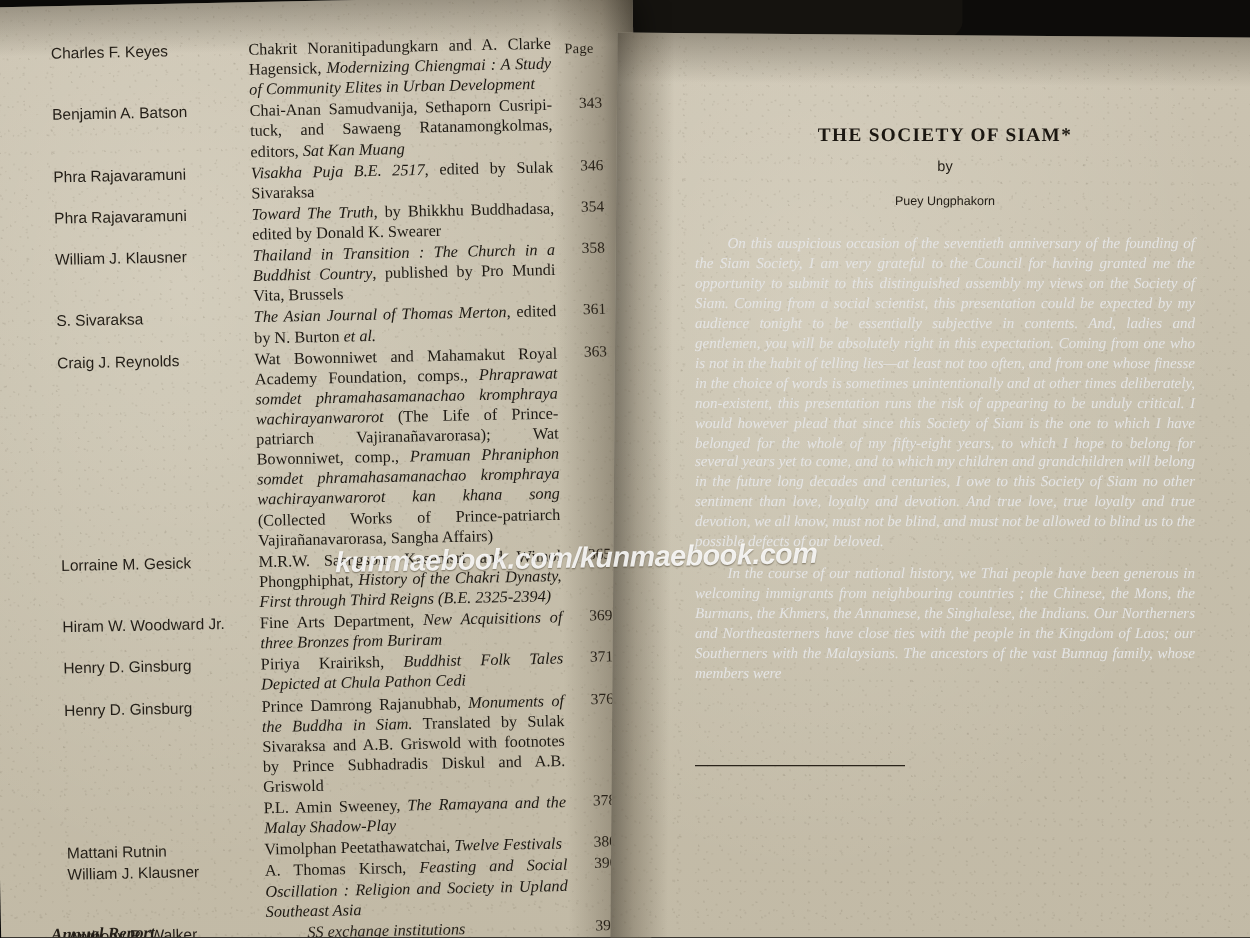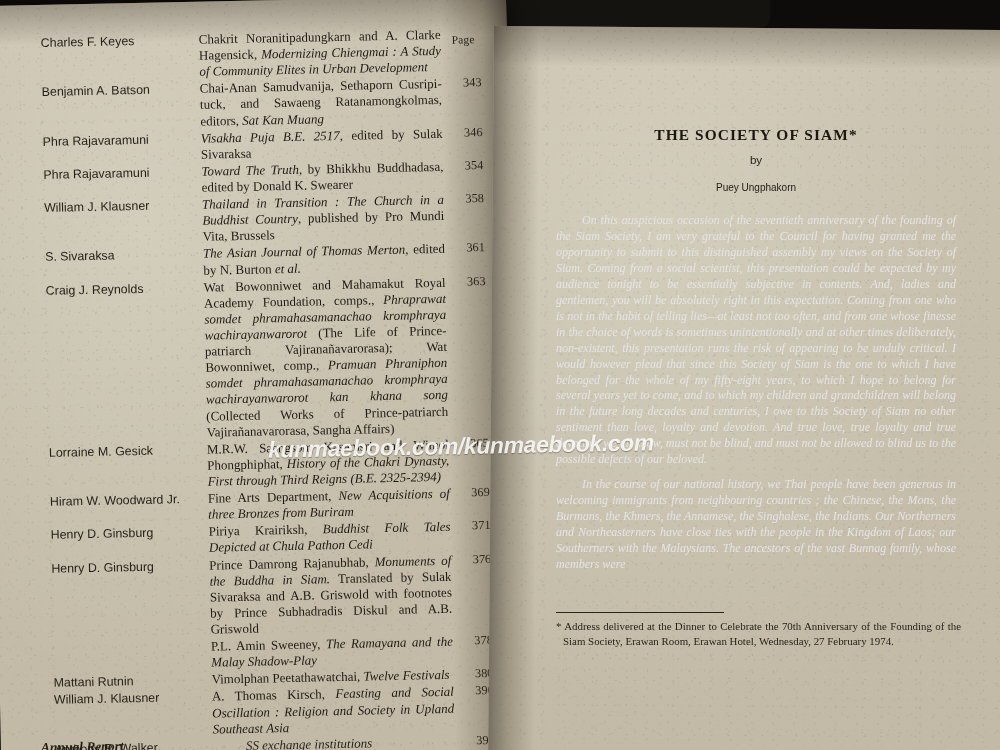--- a/index.html
+++ b/index.html
@@ -150,21 +150,20 @@
     width: 400px;
   }
   #art-title {
     text-align: center;
     font-family: "Liberation Serif", serif;
     font-weight: 700;
     font-size: 15.4px;
     letter-spacing: 1.1px;
     color: #1b1711;
     margin-bottom: 9px;
-    margin-top: 26px;
   }
   #art-by {
     text-align: center;
     font-family: "Liberation Sans", sans-serif;
     font-size: 11.6px;
     color: #241f18;
     margin-bottom: 16px;
   }
   #art-author {
     text-align: center;
@@ -327,17 +326,16 @@
     <div id="art-title">THE SOCIETY OF SIAM*</div>
     <div id="art-by">by</div>
     <div id="art-author">Puey Ungphakorn</div>
     <div id="art-paras">
         <div class="para">On this auspicious occasion of the seventieth anniversary of the founding of the Siam Society, I am very grateful to the Council for having granted me the opportunity to submit to this distinguished assembly my views on the Society of Siam. Coming from a social scientist, this presentation could be expected by my audience tonight to be essentially subjective in contents. And, ladies and gentlemen, you will be absolutely right in this expectation. Coming from one who is not in the habit of telling lies—at least not too often, and from one whose finesse in the choice of words is sometimes unintentionally and at other times deliberately, non-existent, this presentation runs the risk of appearing to be unduly critical. I would however plead that since this Society of Siam is the one to which I have belonged for the whole of my fifty-eight years, to which I hope to belong for several years yet to come, and to which my children and grandchildren will belong in the future long decades and centuries, I owe to this Society of Siam no other sentiment than love, loyalty and devotion. And true love, true loyalty and true devotion, we all know, must not be blind, and must not be allowed to blind us to the possible defects of our beloved.</div>
         <div class="para">In the course of our national history, we Thai people have been generous in welcoming immigrants from neighbouring countries ; the Chinese, the Mons, the Burmans, the Khmers, the Annamese, the Singhalese, the Indians. Our Northerners and Northeasterners have close ties with the people in the Kingdom of Laos; our Southerners with the Malaysians. The ancestors of the vast Bunnag family, whose members were</div>
       </div>
   </div>
 
   <div id="footnote-rule"></div>
-  <div class="txt" id="footnote">* Address delivered at the Dinner to Celebrate the 70th Anniversary of the Founding of the Siam Society, Erawan Room, Erawan Hotel, Wednesday, 27 February 1974.</div>
 
   <div id="watermark">kunmaebook.com/kunmaebook.com</div>
 
 </div>
 
 </body></html>

